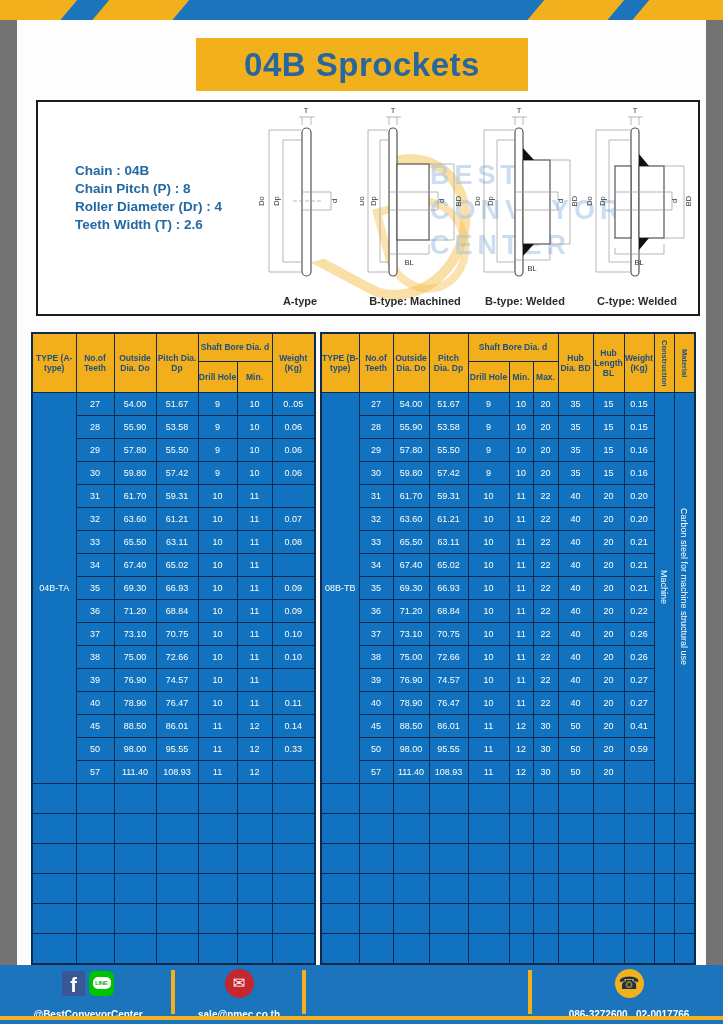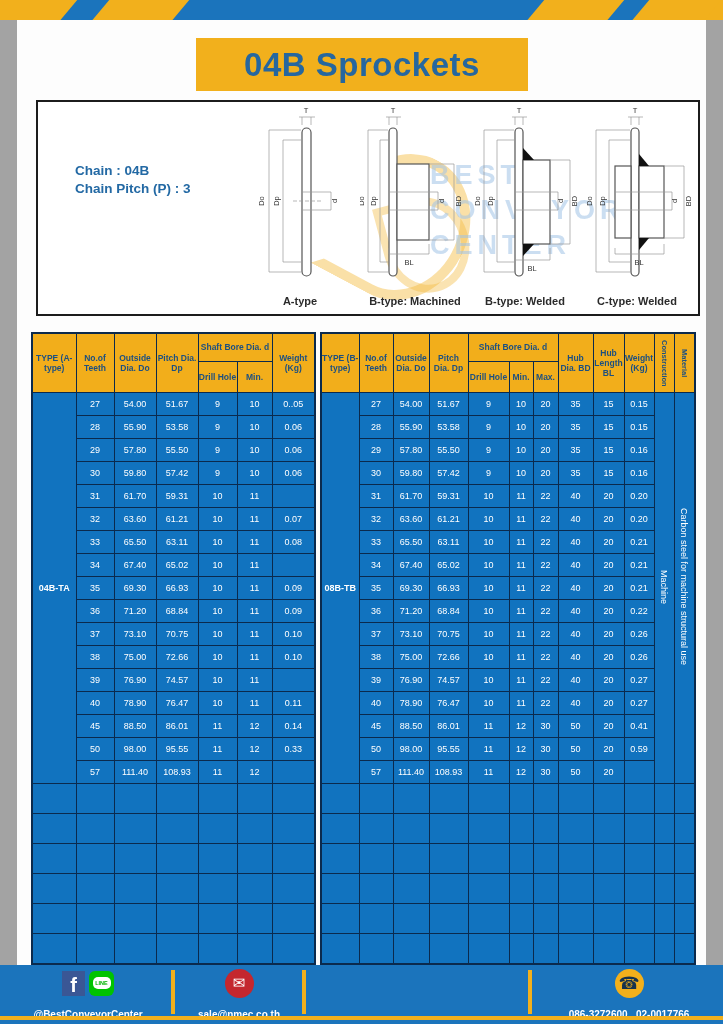--- a/index.html
+++ b/index.html
@@ -1,17 +1,17 @@
 <!DOCTYPE html>
 <html><head>
 <meta charset="utf-8">
 <style>
   html,body{margin:0;padding:0;width:723px;height:1024px;overflow:hidden;
     font-family:"Liberation Sans",sans-serif;}
-  #page{position:absolute;left:0;top:0;width:723px;height:1024px;background:#a3a3a3;}
+  #page{position:absolute;left:0;top:0;width:723px;height:1024px;background:#737373;}
   
   #hazard{position:absolute;left:0;top:0;width:723px;height:20px;overflow:hidden;background:#1B74BC;}
   .stripe{position:absolute;top:-4px;height:30px;width:80px;background:#F2B01C;transform:skewX(-40deg);}
   
   #card{position:absolute;left:17px;top:20px;width:689px;height:945px;background:#FDFDFD;}
   
   #banner{position:absolute;left:196px;top:38px;width:332px;height:53px;background:#F2B01C;
     display:flex;align-items:center;justify-content:center;}
   #banner span{font-size:33px;font-weight:800;color:#26679F;letter-spacing:.5px;}
   
@@ -34,21 +34,21 @@
   .dline{stroke:#999;stroke-width:.7;}
   .dtxt{font-size:7.5px;fill:#333;font-family:"Liberation Sans",sans-serif;}
   
   table.spec{position:absolute;border-collapse:collapse;table-layout:fixed;
     background:#1173BF;border:2px solid #0B2A4D;}
   table.spec th,table.spec td{border:1.5px solid #0B2A4D;padding:0;text-align:center;overflow:hidden;}
   table.spec thead th{background:#F2AE1B;color:#1D5080;font-size:8.5px;font-weight:bold;line-height:1.2;}
   table.spec thead tr:first-child th{height:27px;}
   table.spec thead tr:last-child th{height:30px;}
   table.spec td{color:#fff;font-size:9px;height:22px;background:#1173BF;}
-  td.type-cell{font-size:9.5px;font-weight:bold;}
+  td.type-cell{font-size:9.5px;font-weight:normal;}
   tr.empty-row td{height:29px;}
   .vhead{writing-mode:vertical-rl;font-size:7.5px;letter-spacing:0;margin:0 auto;}
   td.vbody{font-size:8px;}
   td.vbody span{writing-mode:vertical-rl;display:inline-block;max-height:370px;}
   
   #footer{position:absolute;left:0;top:965px;width:723px;height:59px;background:#1B74BC;}
   .fdivider{position:absolute;top:5px;width:4px;height:44px;background:#F2B01C;}
   .fgroup{position:absolute;top:2px;text-align:center;}
   .ficons{display:flex;justify-content:center;align-items:center;gap:4px;height:32px;}
   .flabel{color:#fff;font-weight:bold;font-size:10px;margin-top:10px;white-space:nowrap;}
@@ -85,21 +85,23 @@
 
   <div id="diagbox">
     <div class="wm-logo"></div>
     <div class="wm-logo2"></div>
     <div class="wm-text" style="white-space:pre-line;">BEST
 CONVEYOR
 CENTER</div>
 
     <div id="specs">
       <div>Chain : 04B</div>
-      <div>Chain Pitch (P) : 3</div>
+      <div>Chain Pitch (P) : 8</div>
+      <div>Roller Diameter (Dr) : 4</div>
+      <div>Teeth Width (T) : 2.6</div>
     </div>
 
     <svg class="sprocket" style="left:207px" width="110" height="186" viewBox="0 0 110 186">
       <line class="dline" x1="24" y1="26" x2="24" y2="168"></line>
         <line class="dline" x1="24" y1="26" x2="56" y2="26"></line>
         <line class="dline" x1="24" y1="168" x2="56" y2="168"></line>
       <line class="dline" x1="38" y1="36" x2="38" y2="158"></line>
         <line class="dline" x1="38" y1="36" x2="56" y2="36"></line>
         <line class="dline" x1="38" y1="158" x2="56" y2="158"></line>
       <rect class="part" x="57" y="24" width="9" height="148" rx="4.5"></rect>

